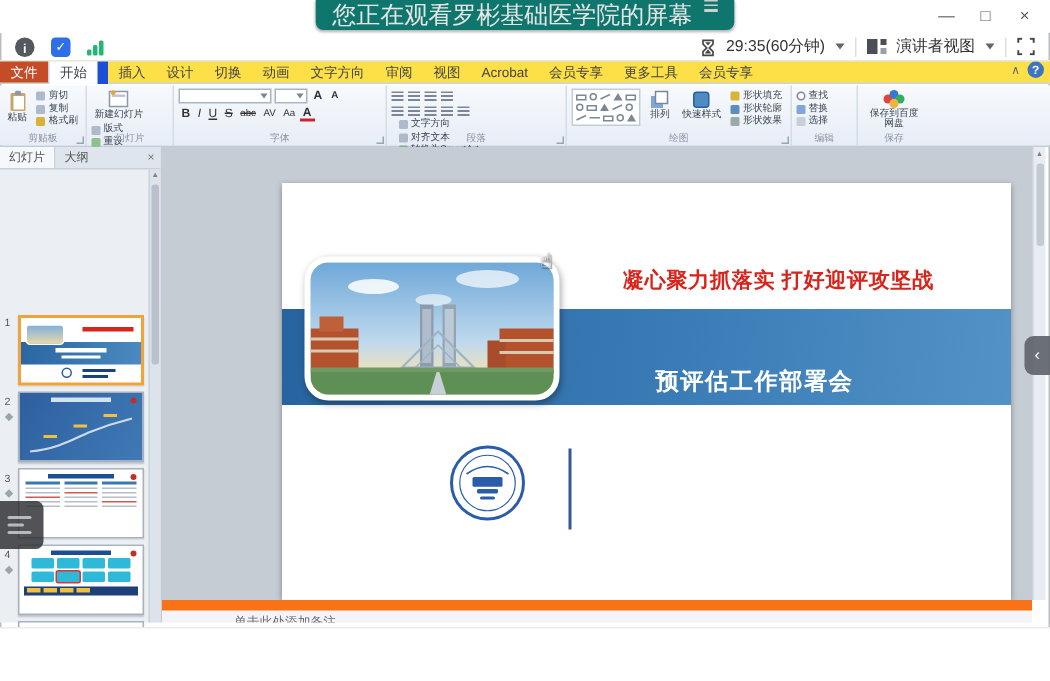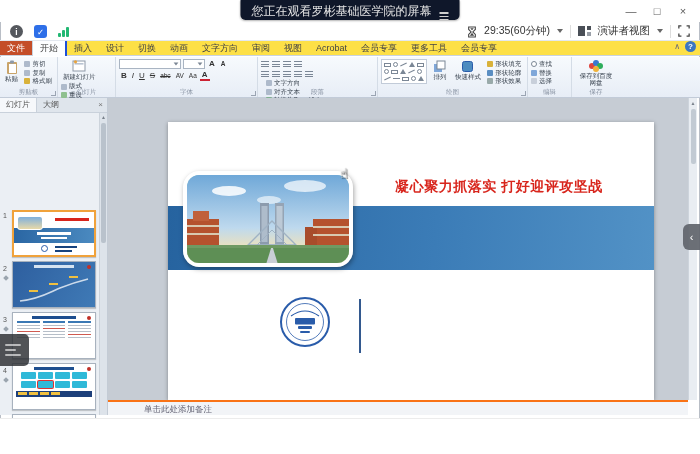--- a/index.html
+++ b/index.html
@@ -1,21 +1,21 @@
 <!DOCTYPE html>
 <html><head>
 <meta charset="utf-8">
 <style>
   html,body{margin:0;padding:0;background:#888;}
   *{box-sizing:border-box;font-family:"Liberation Sans","DejaVu Sans",sans-serif;}
   .screen{position:relative;width:700px;height:454px;background:#fff;overflow:hidden;margin:0 auto;box-shadow:inset 0 0 0 1px #b9bec6;}
 
   
   .titlebar{position:absolute;left:0;top:0;width:700px;height:22px;background:#fff;}
-  .share-pill{position:absolute;left:50%;top:0;transform:translateX(-50%);height:20px;background:#0f172a;border-radius:0 0 5px 5px;color:#e6e6e6;font-size:12px;display:flex;align-items:flex-end;gap:8px;padding:0 11px;white-space:nowrap;box-shadow:0 1px 2px rgba(0,0,0,.3);}
+  .share-pill{position:absolute;left:50%;top:0;transform:translateX(-50%);height:20px;background:#0f766e;border-radius:0 0 5px 5px;color:#e6e6e6;font-size:16px;display:flex;align-items:flex-start;gap:8px;padding:0 11px;white-space:nowrap;box-shadow:0 1px 2px rgba(0,0,0,.3);}
   .burger{display:inline-flex;flex-direction:column;gap:2px;}
   .burger i{width:9px;height:1.2px;background:#cfcfcf;}
   .win-controls{position:absolute;right:4px;top:0;height:22px;display:flex;}
   .win-controls span{width:26px;height:22px;display:flex;align-items:center;justify-content:center;color:#5a5a5a;font-size:11px;}
 
   
   .mt-left{position:absolute;left:10px;top:25px;display:flex;align-items:center;gap:11px;}
   .ico-info{width:13px;height:13px;border-radius:50%;background:#55585e;color:#fff;font-size:8.5px;font-weight:bold;display:flex;align-items:center;justify-content:center;font-style:normal;}
   .ico-shield{width:13px;height:13px;border-radius:3px;background:#2e6fe8;color:#fff;font-size:8.5px;display:flex;align-items:center;justify-content:center;}
   .ico-signal{display:inline-flex;align-items:flex-end;gap:1.5px;height:11px;}
@@ -23,21 +23,21 @@
   .mt-right{position:absolute;right:10px;top:23px;height:16px;display:flex;align-items:center;gap:7px;color:#333;font-size:10.5px;}
   .caret-down{width:0;height:0;border-left:3.5px solid transparent;border-right:3.5px solid transparent;border-top:4px solid #666;display:inline-block;}
   .vsep{width:1px;height:13px;background:#ddd;display:inline-block;}
   .pv-ico{display:inline-flex;gap:1.5px;}
   .pv-ico i{display:block;}
 
   
   .ribbon-tabs{position:absolute;left:0;top:40px;width:700px;height:16px;background:#fde047;border-top:1px solid #e3e8ef;border-bottom:1px solid #c9d3e0;display:flex;font-size:9px;color:#444;}
   .rtab{padding:0 7px;line-height:14px;white-space:nowrap;}
   .rtab.file{background:#c44d28;color:#fff;}
-  .rtab.active{background:#fdfeff;border-left:1px solid #c9d3e0;border-right:2px solid #1d4ed8;margin-bottom:-1px;}
+  .rtab.active{background:#fdfeff;border-left:1px solid #c9d3e0;border-right:7px solid #1d4ed8;margin-bottom:-1px;}
   .rt-right{position:absolute;right:4px;top:41px;display:flex;align-items:center;gap:5px;}
   .ribbon-min{font-size:8px;color:#667;}
   .help-badge{width:11px;height:11px;border-radius:50%;background:#3c76c2;color:#fff;font-size:8px;font-weight:bold;display:flex;align-items:center;justify-content:center;}
 
   
   .ribbon-body{position:absolute;left:0;top:57px;width:700px;height:41px;background:linear-gradient(#f7fafd,#e7edf6);border-bottom:1px solid #c2cbd8;display:flex;}
   .rgroup{position:relative;height:100%;border-right:1px solid #d4dce6;padding:2px 3px 9px;}
   .rgroup-label{position:absolute;bottom:0;left:0;width:100%;text-align:center;font-size:6.5px;color:#8a94a4;}
   .launcher{position:absolute;right:1px;bottom:1px;width:5px;height:5px;border:1px solid #9aa4b2;border-top:none;border-left:none;}
   .bigbtn{display:inline-flex;flex-direction:column;align-items:center;justify-content:flex-start;font-size:6.5px;color:#3a4450;text-align:center;vertical-align:top;padding:1px 2px;line-height:1.15;}
@@ -102,32 +102,32 @@
   .t4-bar i{width:9px;height:3px;background:#f0c040;}
   .t5-title{margin:3px auto 1px;width:40px;height:2.5px;background:#1d4e8f;}
   .t5-sub{margin:0 5px 2px;width:30px;height:1.5px;background:#cf5a50;}
   .t5-table{display:flex;gap:1.5px;margin:0 4px;}
   .t5-col{flex:1;display:flex;flex-direction:column;gap:1px;}
   .t5-col b{display:block;height:3px;background:#4e8ec3;}
   .t5-col i{display:block;height:1.5px;background:#c3cad2;}
 
   
   .canvas{position:absolute;left:108px;top:98px;width:580px;height:302px;background:#c6ccd4;}
-  .slide{position:absolute;left:60px;top:24px;width:486px;height:278px;background:#fff;box-shadow:0 1px 4px rgba(0,0,0,.35);}
+  .slide{position:absolute;left:80px;top:24px;width:486px;height:278px;background:#fff;box-shadow:0 1px 4px rgba(0,0,0,.35);}
   .band{position:absolute;left:0;top:84px;width:486px;height:64px;background:linear-gradient(95deg,#26639f 0%,#3b7cb7 55%,#5292c6 100%);}
   .headline{position:absolute;left:188px;top:56px;width:286px;text-align:center;color:#d8251c;font-size:14px;font-weight:bold;letter-spacing:.5px;white-space:nowrap;}
   .band-l1{position:absolute;left:160px;top:92px;width:310px;text-align:center;color:#fff;font-size:16.5px;font-weight:bold;letter-spacing:1px;}
   .band-l2{position:absolute;left:160px;top:122px;width:310px;text-align:center;color:#fff;font-size:15.5px;font-weight:bold;letter-spacing:1px;}
   .photo{position:absolute;left:15px;top:49px;width:170px;height:96px;border-radius:16px;border:4px solid #fff;box-shadow:1px 2px 5px rgba(0,0,0,.35);overflow:hidden;background:#9cc;}
   .cursor{position:absolute;left:172px;top:44px;font-size:13px;color:#fff;text-shadow:0 0 1px #000,1px 1px 1px #000;}
   .seal{position:absolute;left:111px;top:174px;width:52px;height:52px;}
   .divline{position:absolute;left:191px;top:177px;width:2px;height:54px;background:#33598f;}
   .org{position:absolute;left:202px;top:180px;width:132px;text-align:center;color:#17437e;font-size:13.5px;font-weight:bold;letter-spacing:1px;}
   .sdate{position:absolute;left:198px;top:208px;width:140px;text-align:center;color:#17437e;font-size:11.5px;font-weight:bold;}
-  .notes-strip{position:absolute;left:108px;top:400px;width:580px;height:15px;background:#f2f4f7;border-top:2px solid #f97316;font-size:8.5px;color:#667;line-height:15px;padding-left:36px;overflow:hidden;}
+  .notes-strip{position:absolute;left:108px;top:400px;width:580px;height:15px;background:#f2f4f7;border-top:7px solid #f97316;font-size:8.5px;color:#667;line-height:15px;padding-left:48px;overflow:hidden;}
   .vscroll{position:absolute;left:688px;top:98px;width:9px;height:302px;background:#e9edf2;border-left:1px solid #cdd4dc;}
   .vscroll .up{display:block;text-align:center;font-size:5px;color:#7a828c;line-height:10px;}
   .vscroll .vthumb{position:absolute;left:1.5px;top:11px;width:5px;height:55px;background:#c2cad3;border-radius:2px;}
   .collapse-handle{position:absolute;left:683px;top:224px;width:17px;height:26px;background:rgba(95,100,107,.92);border-radius:6px 0 0 6px;color:#fff;font-size:11px;display:flex;align-items:center;justify-content:center;}
   .left-float{position:absolute;left:0;top:334px;width:29px;height:32px;background:rgba(43,45,49,.82);border-radius:0 5px 5px 0;display:flex;flex-direction:column;justify-content:center;gap:3px;padding-left:5px;}
   .left-float i{display:block;width:16px;height:2px;background:rgba(255,255,255,.6);border-radius:1px;}
   .left-float i.short{width:11px;}
 
   
   .bottombar{position:absolute;left:0;top:418px;width:700px;height:36px;background:#fff;border-top:1px solid #ececec;}
@@ -554,20 +554,21 @@
     <div class="pscroll">
       <span class="up">▲</span>
       <span class="pthumb"></span>
     </div>
   </div>
 
   <div class="canvas">
     <div class="slide">
       <div class="band"></div>
       <div class="headline">凝心聚力抓落实 打好迎评攻坚战</div>
+      <div class="band-l2">预评估工作部署会</div>
       <div class="photo">
         <svg width="170" height="96" viewBox="0 0 170 96" preserveAspectRatio="none">
           <defs>
               <linearGradient id="sky" x1="0" y1="0" x2="0" y2="1">
                 <stop offset="0" stop-color="#6fa8d8"></stop>
                 <stop offset=".55" stop-color="#bed9ee"></stop>
                 <stop offset=".78" stop-color="#f2e3b8"></stop>
               </linearGradient>
             </defs>
           <rect width="170" height="96" fill="url(#sky)"></rect>

